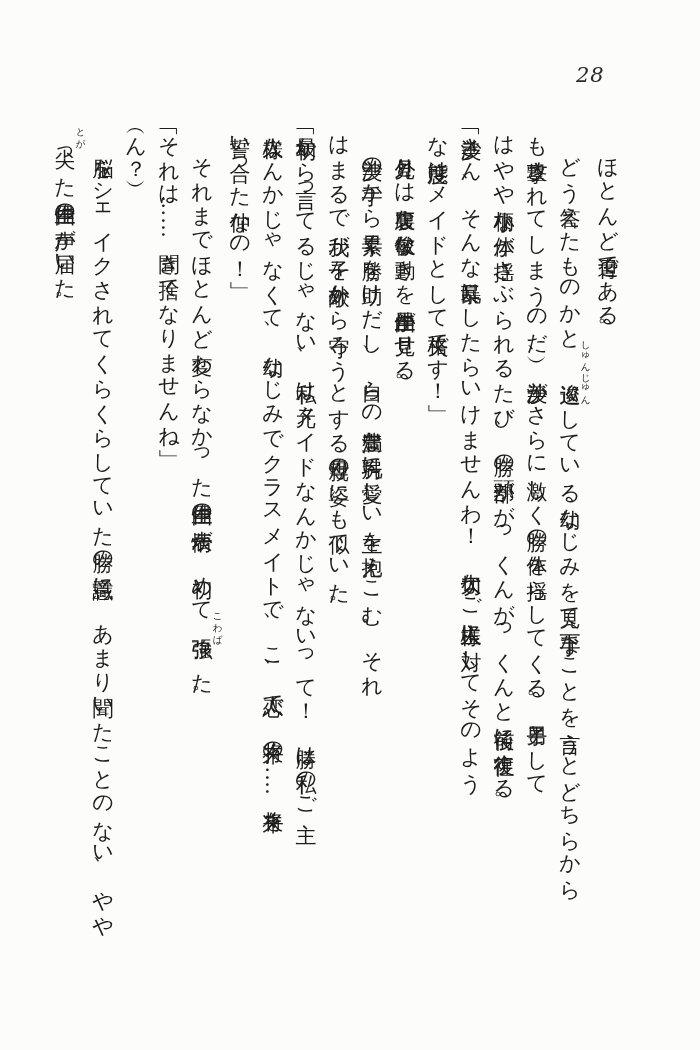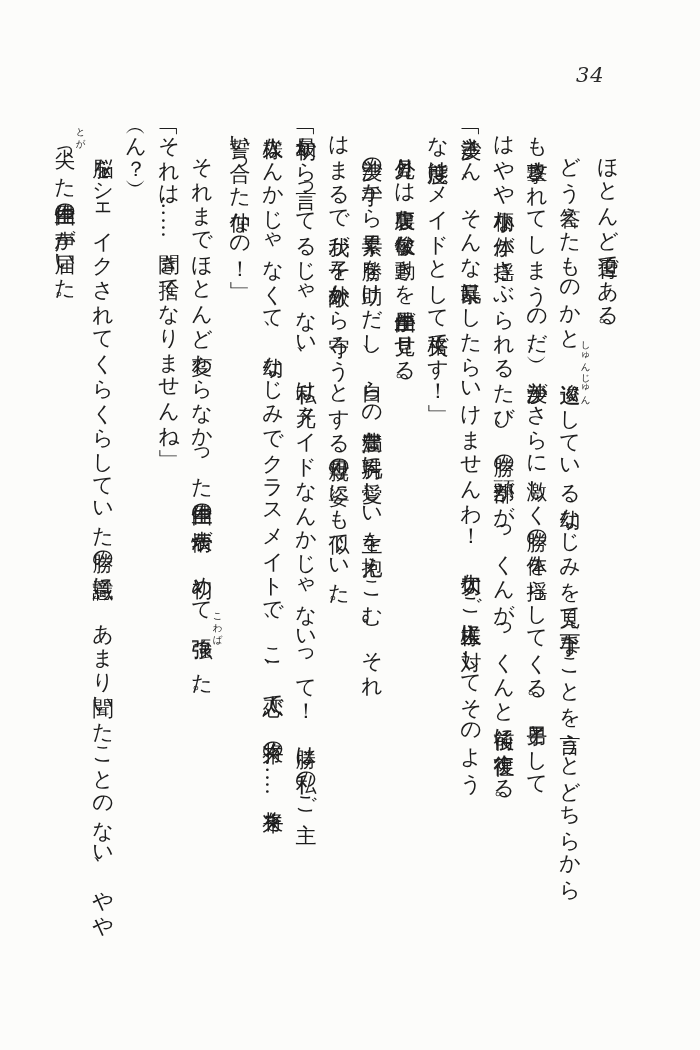--- a/index.html
+++ b/index.html
@@ -41,21 +41,21 @@
   rt {
     font-size: 9.5px;
     letter-spacing: 0;
     font-family: inherit;
   }
 </style>
 </head>
 <body>
 
 <div class="page" style="background: rgb(252, 252, 250); color: rgb(29, 29, 29);">
-  <div class="page-number">34</div>
+  <div class="page-number">28</div>
   <div class="page-text">
       <div class="text-line">　ほとんど脅迫である。</div>
       <div class="text-line">　どう答えたものかと<ruby>逡巡<rt>しゅんじゅん</rt></ruby>している幼なじみを見て（下手なことを言うとどちらから</div>
       <div class="text-line">も攻撃されてしまうのだ）、美沙がさらに激しく勝の体を揺らしてくる。男子として</div>
       <div class="text-line">はやや小柄な体が揺さぶられるたび、勝の頭部ががっくんがっくんと前後に往復する。</div>
       <div class="text-line">「美沙さん、そんな乱暴にしたらいけませんわ！　大切なご主人様に対してそのよう</div>
       <div class="text-line">な態度はメイドとして失格です！」</div>
       <div class="text-line">　外見とは裏腹な俊敏な動きを由佳里が見せる。</div>
       <div class="text-line">　美沙の手から素早く勝を助けだし、自らの豊満な乳房に愛しい主を抱えこむ。それ</div>
       <div class="text-line">はまるで我が子を外敵から守ろうとする母親の姿にも似ていた。</div>

